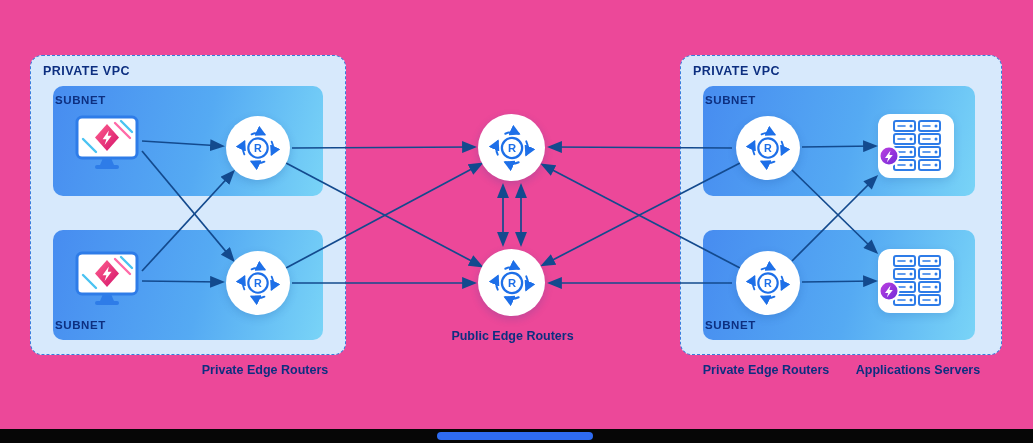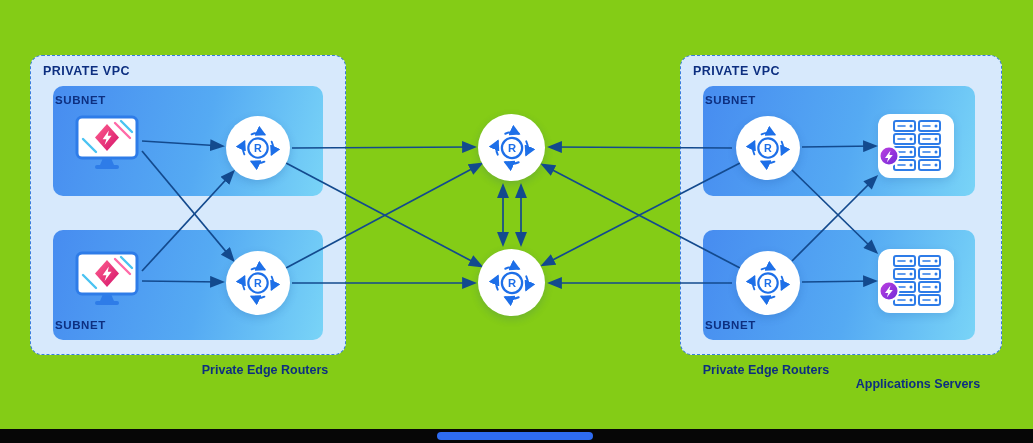--- a/index.html
+++ b/index.html
@@ -1,19 +1,19 @@
 <!DOCTYPE html>
 <html><head>
 <meta charset="utf-8">
 <style>
   * { margin:0; padding:0; box-sizing:border-box; }
   html,body { background:#e5e8ec; }
   .canvas {
     position:relative; width:1033px; height:443px;
-    background:#84cc16; overflow:hidden;
+    background:#ec4899; overflow:hidden;
     font-family:"Liberation Sans", sans-serif;
   }
   
   .vpc {
     position:absolute; z-index:1;
     background:#d7e9fc;
     border:1.6px dashed #3a7ede;
     border-radius:12px;
   }
   .vpc-left  { left:30px;  top:55px; width:316px; height:300px; }
@@ -246,20 +246,21 @@
         <use href="#sym-server"></use>
       </svg>
   </div>
   <div class="server-card" style="left:878px;top:249px">
     <svg width="76" height="64" viewBox="0 0 76 64">
         <use href="#sym-server"></use>
       </svg>
   </div>
 
   <div class="caption" style="left:182px;top:363px;width:166px">Private Edge Routers</div>
+  <div class="caption" style="left:420px;top:329px;width:185px">Public Edge Routers</div>
   <div class="caption" style="left:683px;top:363px;width:166px">Private Edge Routers</div>
-  <div class="caption" style="left:830px;top:377px;width:176px">Applications Servers</div>
+  <div class="caption" style="left:830px;top:363px;width:176px">Applications Servers</div>
 
   <div class="bottom-bar">
     <div class="bottom-accent"></div>
   </div>
 
 </div>
 
 </body></html>

